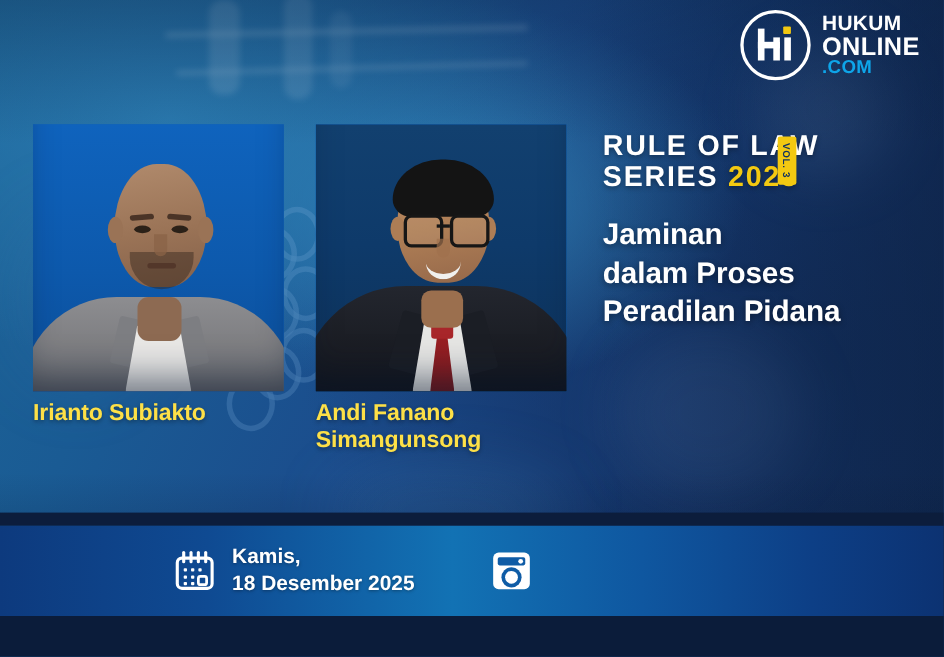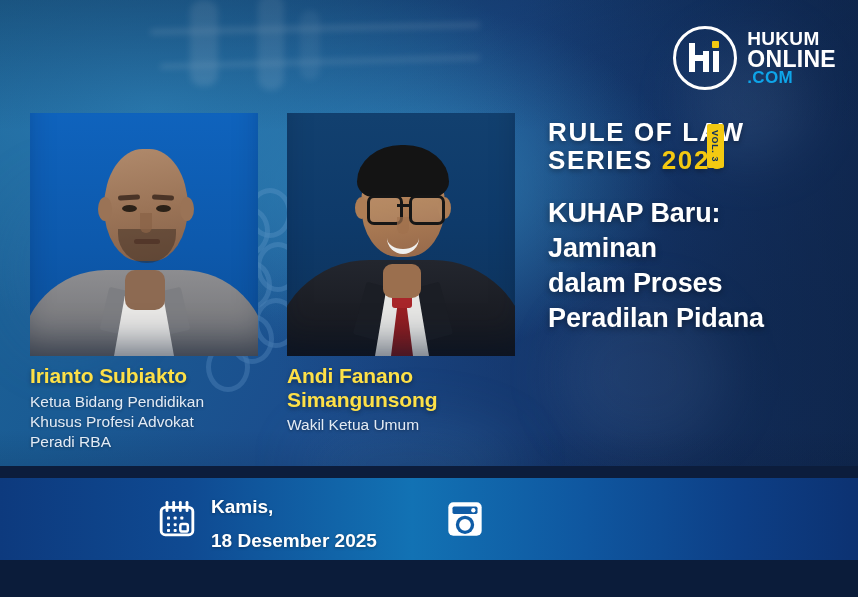--- a/index.html
+++ b/index.html
@@ -70,21 +70,21 @@
 
   
   .blob { position: absolute; border-radius: 50%; filter: blur(26px); }
   .blob.b-a { left: 690px; top: 40px; width: 120px; height: 120px; background: rgba(120,160,205,0.20); }
   .blob.b-b { left: 560px; top: 300px; width: 170px; height: 150px; background: rgba(110,150,200,0.15); }
   .blob.b-c { left: 300px; top: 420px; width: 220px; height: 90px;  background: rgba(70,140,190,0.18); }
   .blob.b-d { left: 0px;   top: 180px; width: 140px; height: 180px; background: rgba(60,120,180,0.14); }
 
   
   .logo {
-    position: absolute; right: 22px; top: 26px;
+    position: absolute; right: 22px; top: 9px;
     display: flex; align-items: center; gap: 10px;
   }
   .logo-mark {
     position: relative;
     width: 58px; height: 58px; flex: 0 0 58px;
     border: 3.5px solid #ffffff;
     border-radius: 50%;
   }
   .logo-mark .h-left, .logo-mark .h-right, .logo-mark .h-bar {
     position: absolute; background: #ffffff;
@@ -288,21 +288,21 @@
   .bb-item { display: flex; align-items: center; gap: 14px; }
   .bb-item.date { margin-left: 157px; }
   .bb-item.ig   { margin-left: 68px; }
   .bb-text {
     color: #ffffff;
     font-size: 19px;
     font-weight: 700;
     line-height: 1.28;
     text-shadow: 0 1px 3px rgba(0,0,0,.35);
   }
-  .bb-text .sm { display: block; margin-top: 10px; }
+  .bb-text .sm { display: block; }
 
   .icon-cal, .icon-ig { flex: 0 0 auto; }
 
 </style>
 </head>
 <body>
 
 <div id="poster">
 
   <div class="bg-base"></div>
@@ -352,21 +352,20 @@
 
   <div class="series">
     <div class="series-line">RULE OF LAW</div>
     <div class="series-line"><span>SERIES </span><span class="yr">2025</span></div>
     <div class="vol-badge">
       <span>VOL. 3</span>
     </div>
   </div>
 
   <div class="title">
-    <div>KUHAP Baru:</div>
     <div>Jaminan</div>
     <div>dalam Proses</div>
     <div>Peradilan Pidana</div>
   </div>
 
   <div class="photo p1">
     <div class="ph-bg"></div>
     <div class="p1-shoulders"></div>
     <div class="p1-collarL"></div>
     <div class="p1-collarR"></div>
@@ -401,34 +400,28 @@
     <div class="p2-glassL"></div>
       <div class="p2-glassR"></div>
       <div class="p2-bridge"></div>
     <div class="p2-nose"></div>
     <div class="p2-smile"></div>
     <div class="ph-shadow"></div>
   </div>
 
   <div class="sp s1">
     <div class="sp-name">Irianto Subiakto</div>
-    <div class="sp-role">
-      <div>Ketua Bidang Pendidikan</div>
-      <div>Khusus Profesi Advokat</div>
-      <div>Peradi RBA</div>
-    </div>
   </div>
 
   <div class="sp s2">
     <div class="sp-name">
       <div>Andi Fanano</div>
       <div>Simangunsong</div>
     </div>
     <div class="sp-role">
-      <div>Wakil Ketua Umum</div>
     </div>
   </div>
 
   <div class="strip-top"></div>
 
   <div class="bottom-bar">
 
     <div class="bb-item date">
       <svg class="icon-cal" width="40" height="40" viewBox="0 0 48 48">
         <rect x="5" y="10" width="38" height="33" rx="5" ry="5" fill="none" stroke="#ffffff" stroke-width="3.4"></rect>

